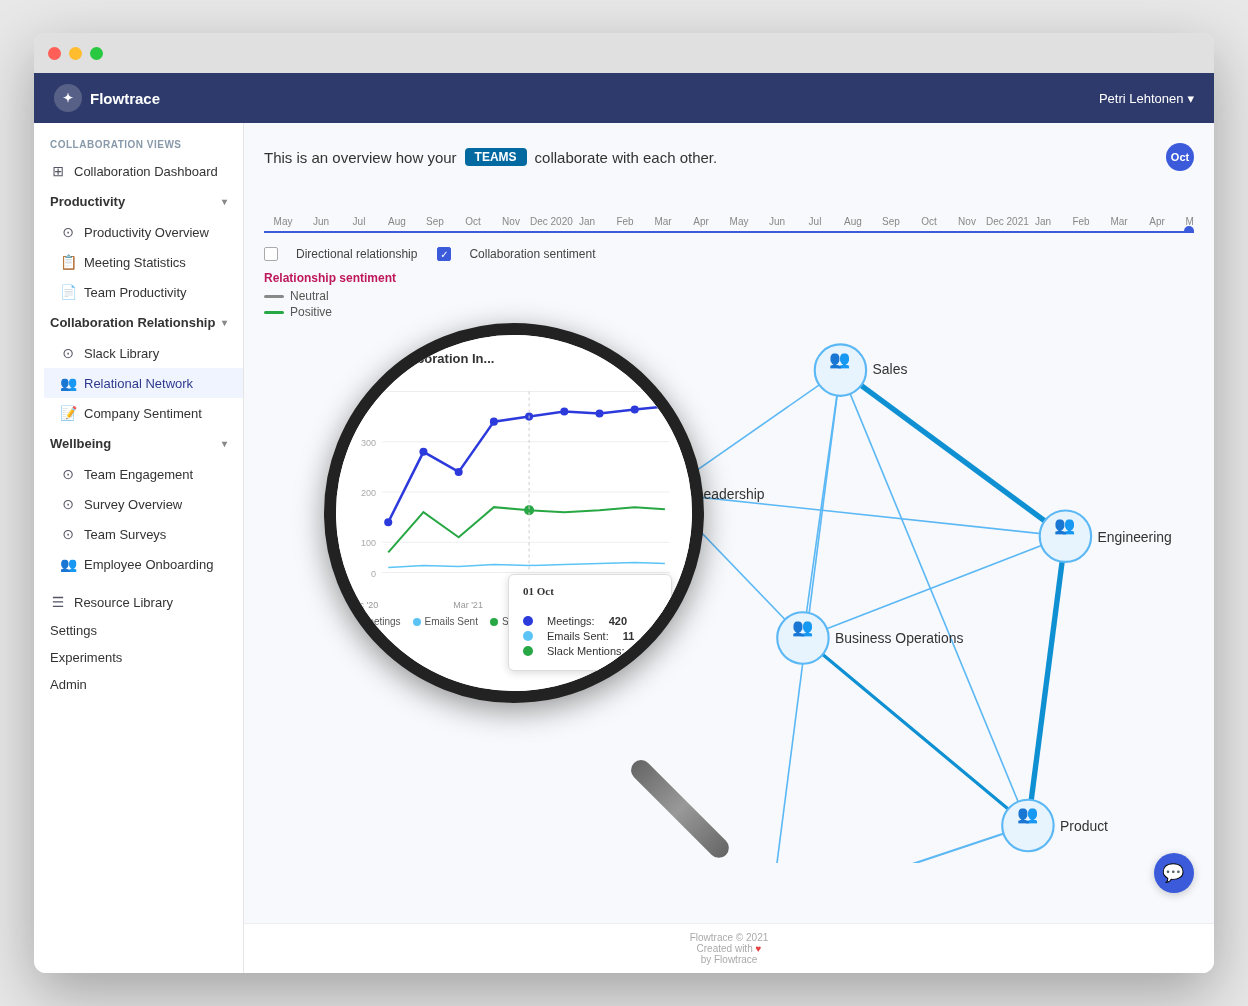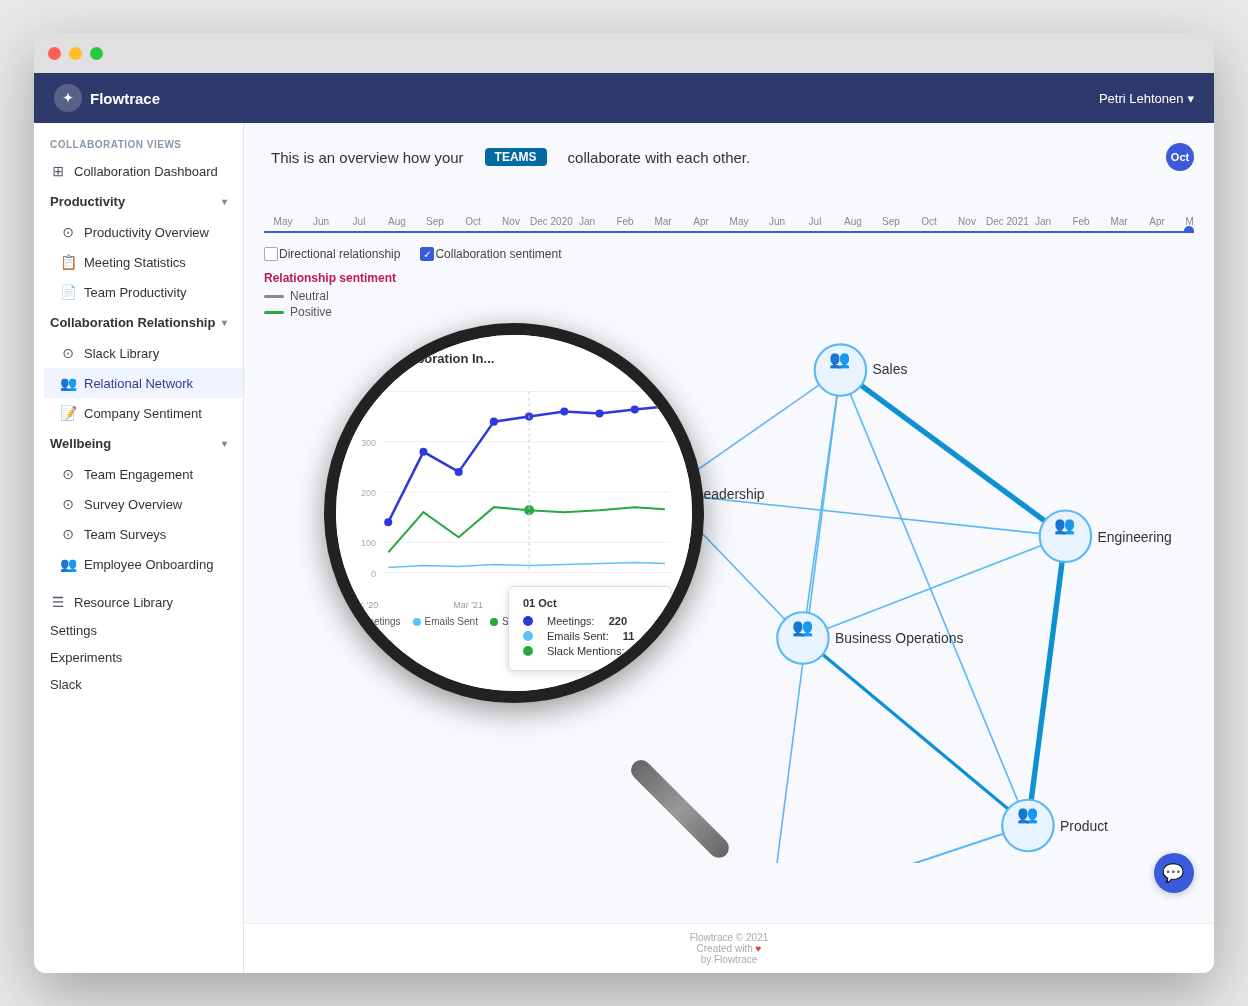--- a/index.html
+++ b/index.html
@@ -135,25 +135,24 @@
     }
     .main-top {
       flex: 1;
       overflow: hidden;
       position: relative;
       padding: 20px;
     }
     .overview-header {
       display: flex;
       align-items: center;
-      gap: 21px;
+      gap: 8px;
       font-size: 15px;
       color: #333;
       margin-bottom: 14px;
-      margin-left: 7px;
     }
     .teams-badge {
       background: #0369a1;
       color: white;
       font-size: 12px;
       font-weight: 600;
       padding: 2px 10px;
       border-radius: 4px;
     }
     .oct-badge {
@@ -204,21 +203,21 @@
     .checkbox-row {
       display: flex;
       gap: 20px;
       margin-bottom: 10px;
       font-size: 12px;
       color: #444;
     }
     .checkbox-item {
       display: flex;
       align-items: center;
-      gap: 1px;
+      gap: 18px;
     }
     .cb {
       width: 14px; height: 14px;
       border: 1.5px solid #aaa;
       border-radius: 2px;
       display: flex;
       align-items: center;
       justify-content: center;
       background: white;
     }
@@ -288,21 +287,21 @@
       border: 1px solid #ddd;
       border-radius: 6px;
       padding: 10px 14px;
       font-size: 11px;
       color: #333;
       box-shadow: 0 2px 8px rgba(0,0,0,0.15);
       bottom: 20px;
       right: 20px;
       min-width: 160px;
     }
-    .tooltip-date { font-weight: 600; margin-bottom: 6px; color: #333; }
+    .tooltip-date { font-weight: 600; margin-bottom: 18px; color: #333; font-family: Liberation Serif, serif; }
     .tooltip-item { display: flex; align-items: center; gap: 14px; margin-bottom: 3px; }
     .tooltip-dot { width: 10px; height: 10px; border-radius: 50%; flex-shrink: 0; }
     
     .chart-legend {
       display: flex;
       gap: 12px;
       font-size: 10px;
       color: #555;
     }
     .legend-item { display: flex; align-items: center; gap: 4px; }
@@ -435,21 +434,21 @@
           <span>Resource Library</span>
         </div>
 
         <div class="sidebar-bottom">
           <span>Settings</span>
         </div>
         <div class="sidebar-bottom">
           <span>Experiments</span>
         </div>
         <div class="sidebar-bottom">
-          <span>Slack</span>
+          <span>Admin</span>
         </div>
       </div>
 
       <div class="main-content">
         <div class="main-top">
 
           <div class="overview-header">
             <span>This is an overview how your</span>
             <span class="teams-badge">TEAMS</span>
             <span>collaborate  with each other.</span>
@@ -613,21 +612,21 @@
                     <div class="legend-dot" style="background:#28a745;"></div>
                     <span>Slack Mentions</span>
                   </div>
                 </div>
 
                 <div class="chart-tooltip">
                   <div class="tooltip-date">01 Oct</div>
                   <div class="tooltip-item">
                     <div class="tooltip-dot" style="background:#2d3adb;"></div>
                     <span>Meetings:</span>
-                    <strong>220</strong>
+                    <strong>420</strong>
                   </div>
                   <div class="tooltip-item">
                     <div class="tooltip-dot" style="background:#5bc4f5;"></div>
                     <span>Emails Sent:</span>
                     <strong>11</strong>
                   </div>
                   <div class="tooltip-item">
                     <div class="tooltip-dot" style="background:#28a745;"></div>
                     <span>Slack Mentions:</span>
                     <strong>101</strong>

